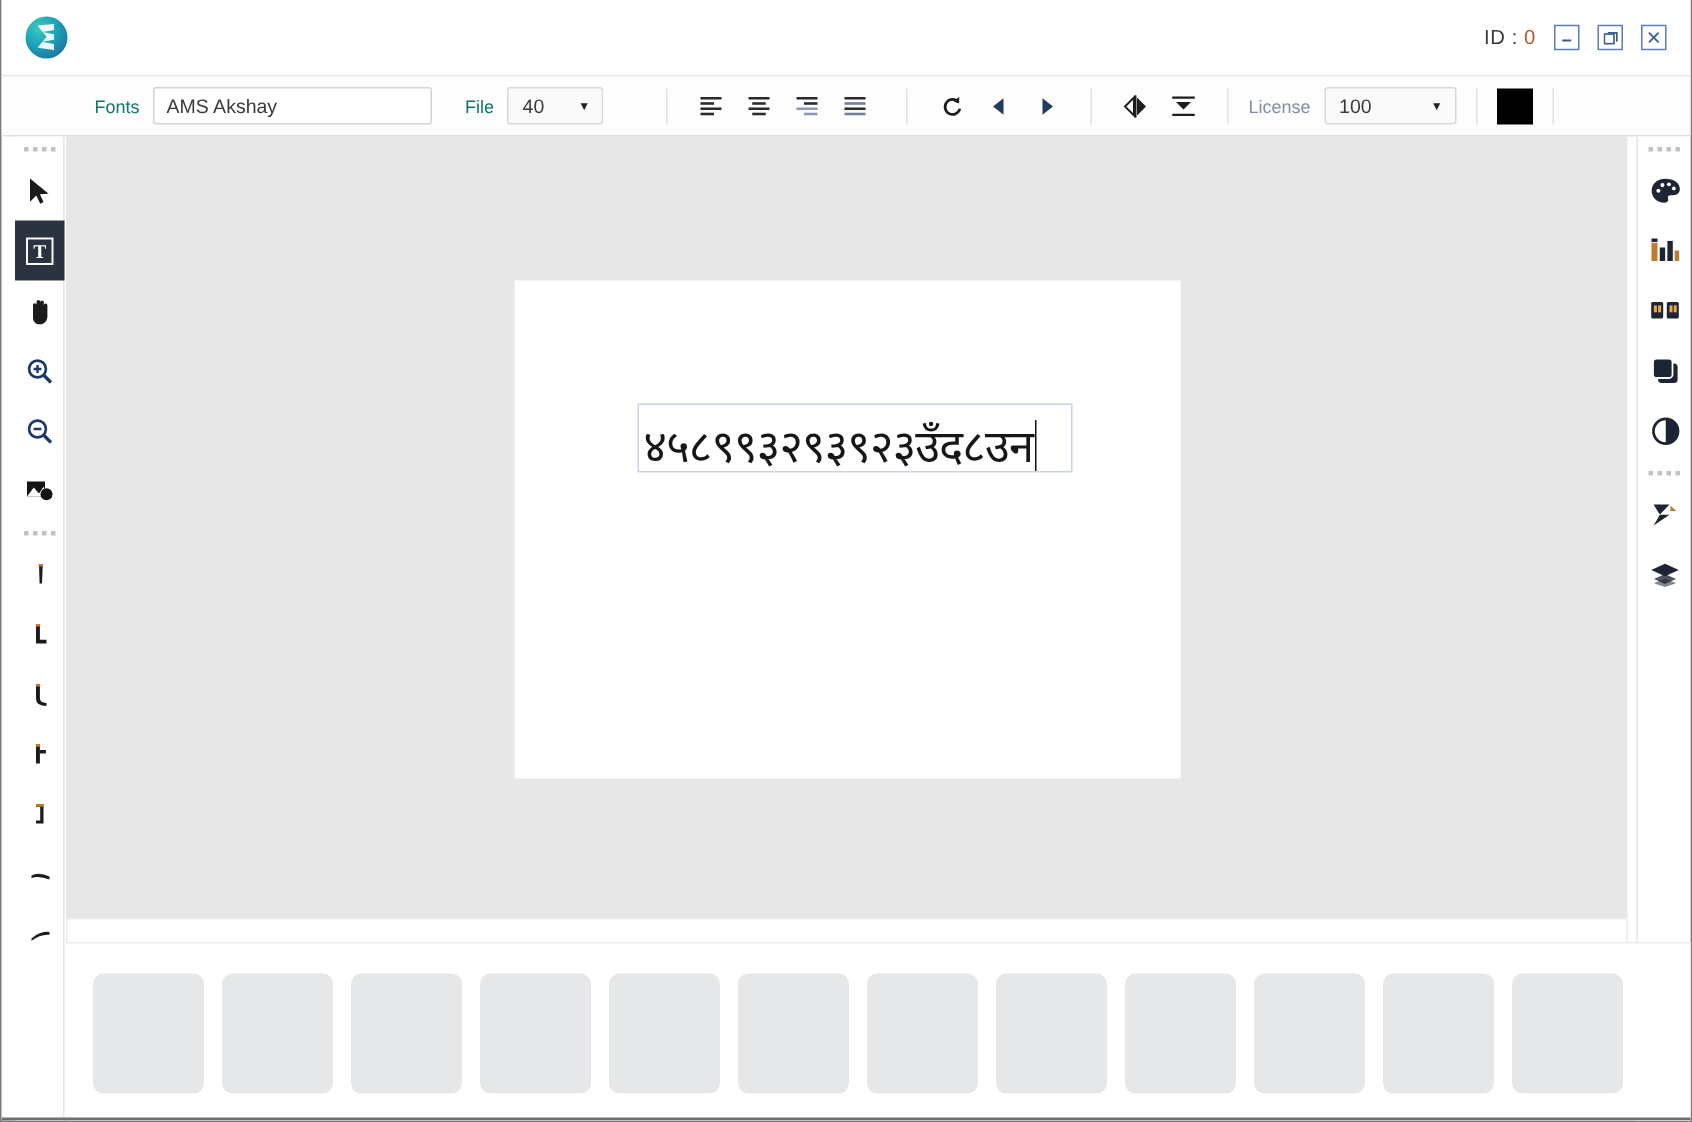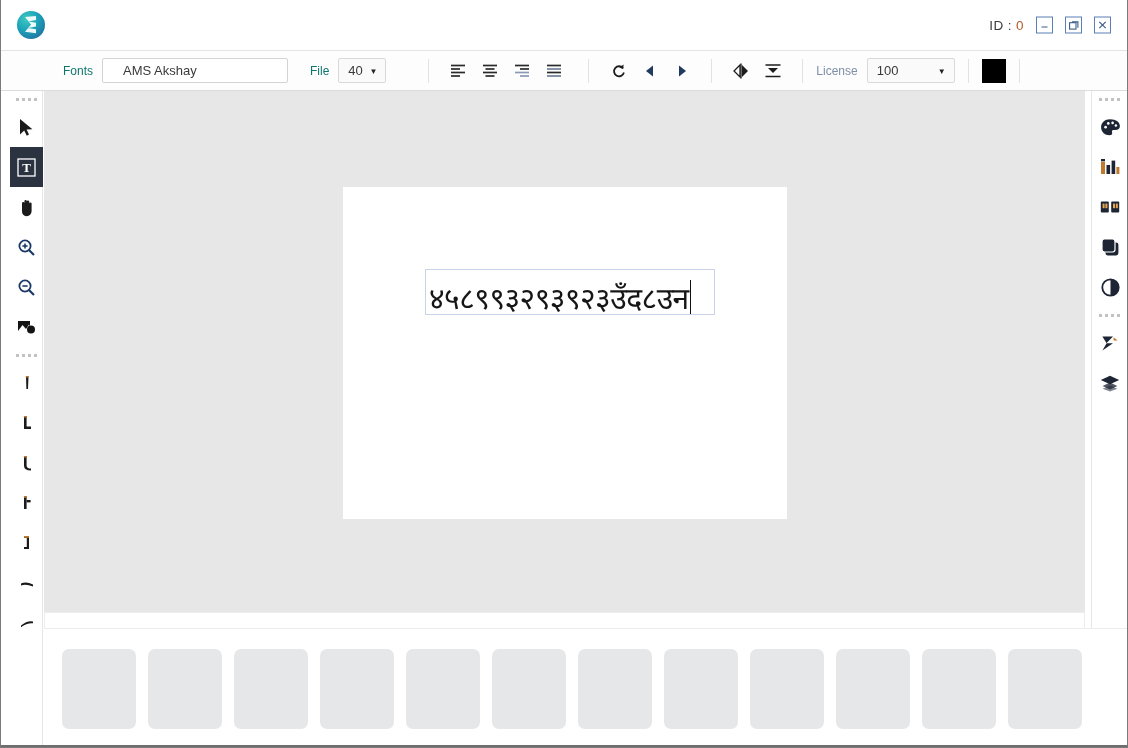--- a/index.html
+++ b/index.html
@@ -66,34 +66,34 @@
     background: #fdfdfd;
     border-bottom: 1px solid #dcdcdc;
     display: flex; align-items: center;
   }
   .tb-label { font-size: 12px; color: #0f766e; margin: 0 9px 0 0; }
   .tb-label.first { margin-left: 62px; }
   .font-input {
     width: 186px; height: 25px;
     border: 1px solid #d4d4d4; background: #fff;
     font-size: 13px; color: #3a3a3a;
-    padding: 0 20px; font-family: "Liberation Sans", sans-serif;
+    padding: 0 8px; font-family: "Liberation Sans", sans-serif;
     border-radius: 2px;
   }
   .select-box {
     position: relative;
     height: 25px; border: 1px solid #d9d9d9; background: #fafafa;
     border-radius: 2px; display: flex; align-items: center;
     font-size: 13px; color: #3a3a3a; padding: 0 9px;
   }
   .select-box .caret {
     position: absolute; right: 8px; top: 50%; transform: translateY(-50%);
     font-size: 8px; color: #222;
   }
-  .select-size { width: 48px; }
+  .select-size { width: 64px; }
   .select-op   { width: 88px; }
   .tb-sep { width: 1px; height: 24px; background: #e2e2e2; margin: 0 13px; }
   .tb-group { display: flex; align-items: center; }
   .tb-btn {
     width: 26px; height: 26px; margin: 0 3px;
     display: flex; align-items: center; justify-content: center;
     cursor: default; border-radius: 2px;
   }
   .swatch { width: 24px; height: 24px; background: #000; }
 

